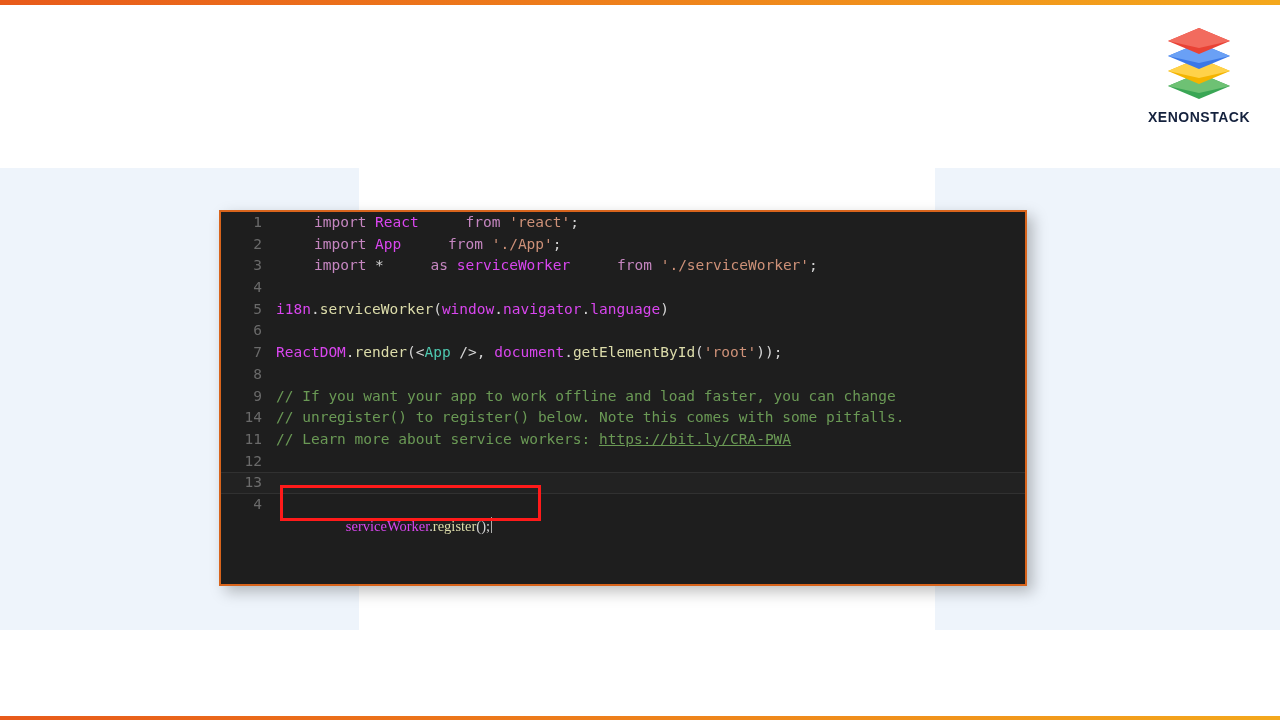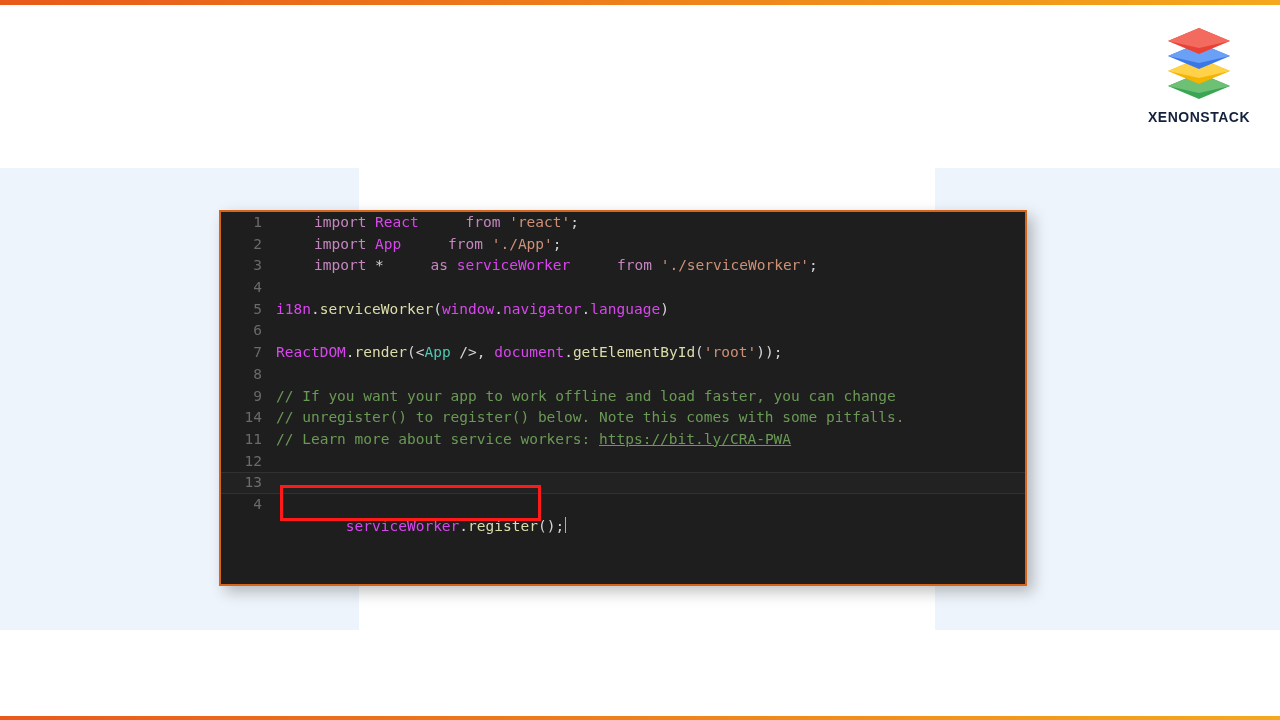--- a/index.html
+++ b/index.html
@@ -183,18 +183,18 @@
       <div class="row"><span class="sym">i18n</span><span class="pun">.</span><span class="fn">serviceWorker</span><span class="pun">(</span><span class="sym">window</span><span class="pun">.</span><span class="sym">navigator</span><span class="pun">.</span><span class="sym">language</span><span class="pun">)</span></div>
       <div class="row"></div>
       <div class="row"><span class="sym">ReactDOM</span><span class="pun">.</span><span class="fn">render</span><span class="pun">(</span><span class="pun">&lt;</span><span class="jsx">App</span><span class="pun"> /&gt;</span><span class="pun">, </span><span class="sym">document</span><span class="pun">.</span><span class="fn">getElementById</span><span class="pun">(</span><span class="str">'root'</span><span class="pun">)</span><span class="pun">);</span></div>
       <div class="row"></div>
       <div class="row com">// If you want your app to work offline and load faster, you can change</div>
       <div class="row com">// unregister() to register() below. Note this comes with some pitfalls.</div>
       <div class="row com"><span>// Learn more about service workers: </span><span class="lnk">https://bit.ly/CRA-PWA</span></div>
       <div class="row"></div>
       <div class="row" style="position:relative;">
         <div class="line14-bg"></div>
-        <span style="position:relative;"><span class="sym">serviceWorker</span><span class="pun">.</span><span class="fn">register</span><span class="pun">();</span><span class="cursor"></span></span>
+        <span style="position:relative;font-family:Liberation Serif, serif;"><span class="sym">serviceWorker</span><span class="pun">.</span><span class="fn">register</span><span class="pun">();</span><span class="cursor"></span></span>
       </div>
     </div>
   </div>
   <div class="highlight-box" style="left:59px; top:273px; width:261px; height:36px;"></div>
 </div>
 
 </body></html>

